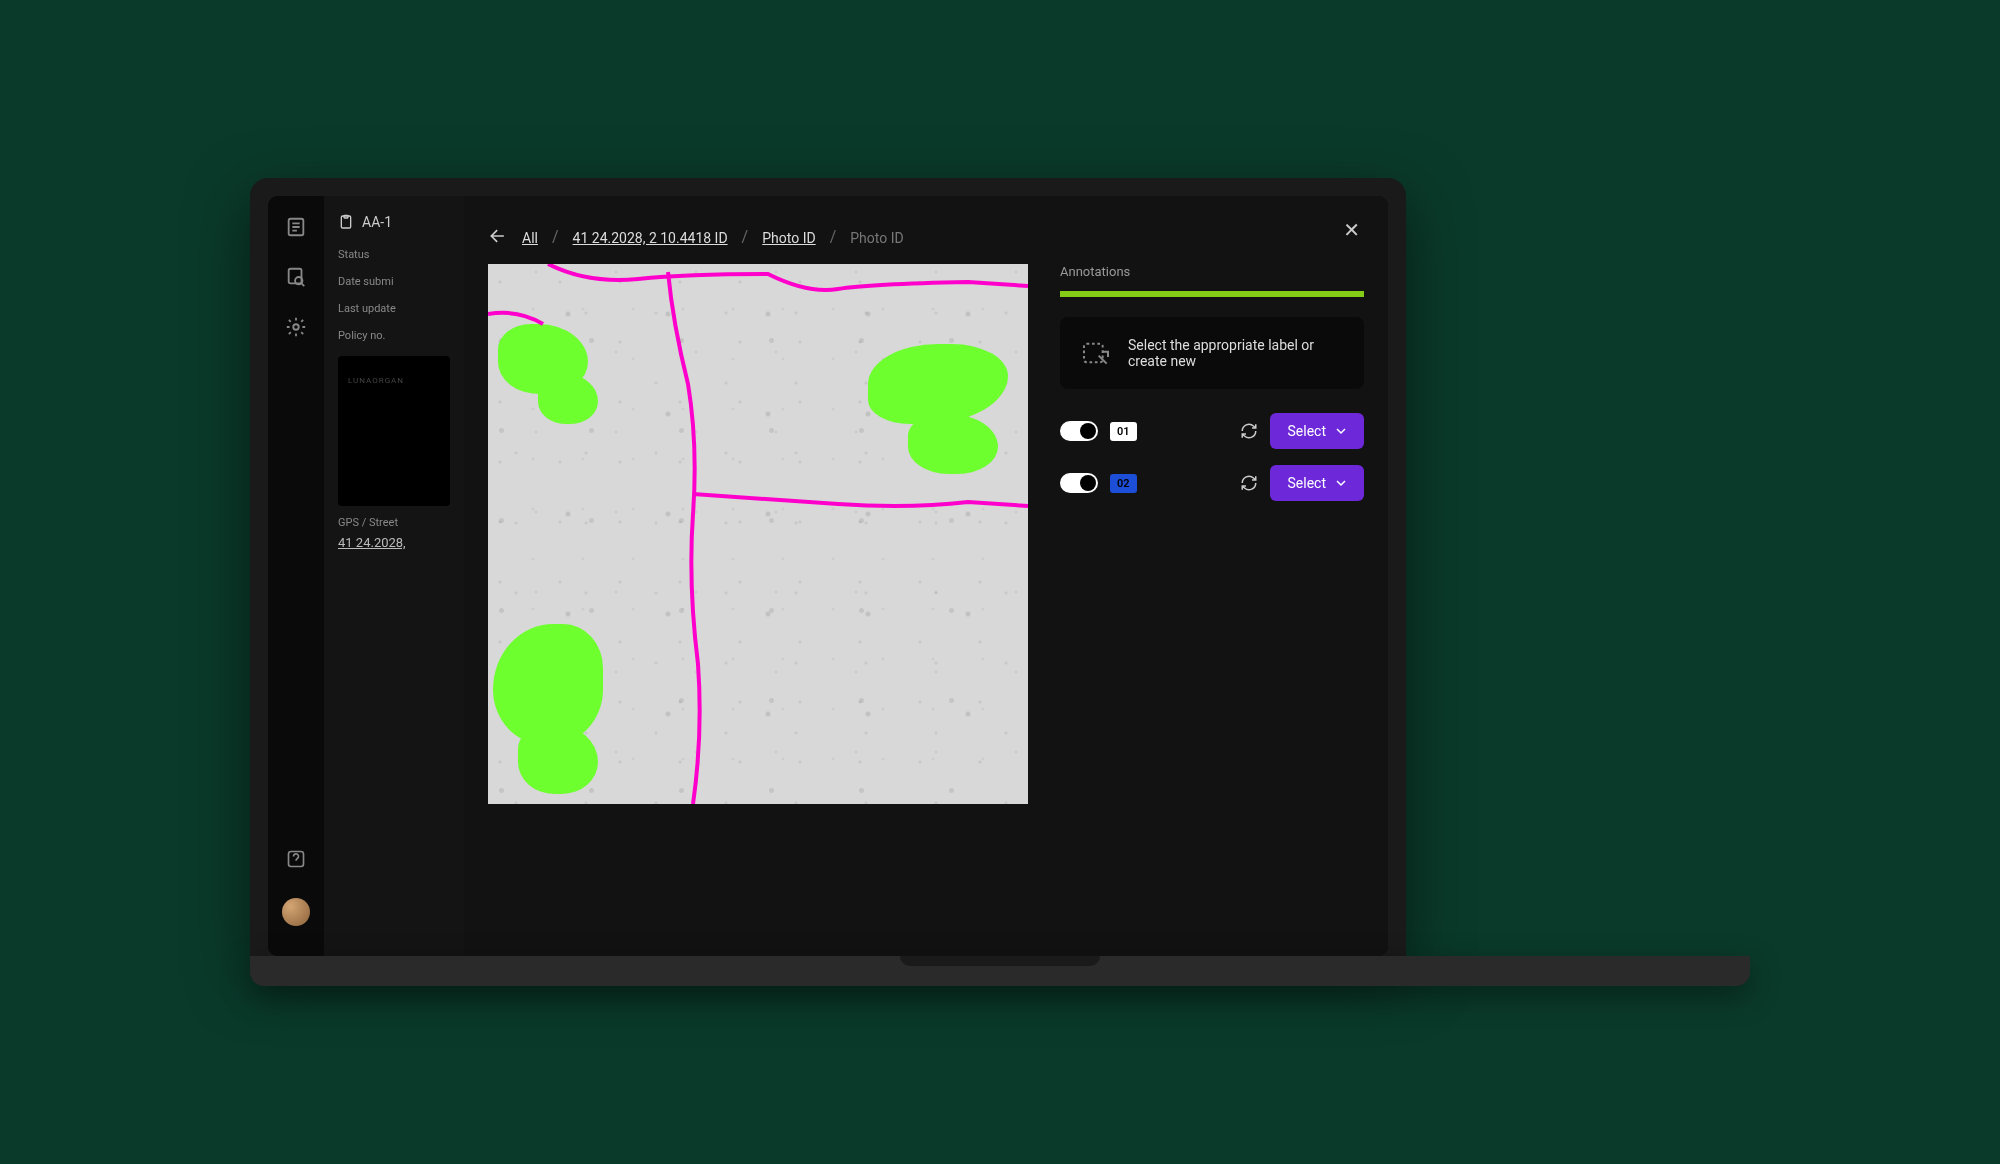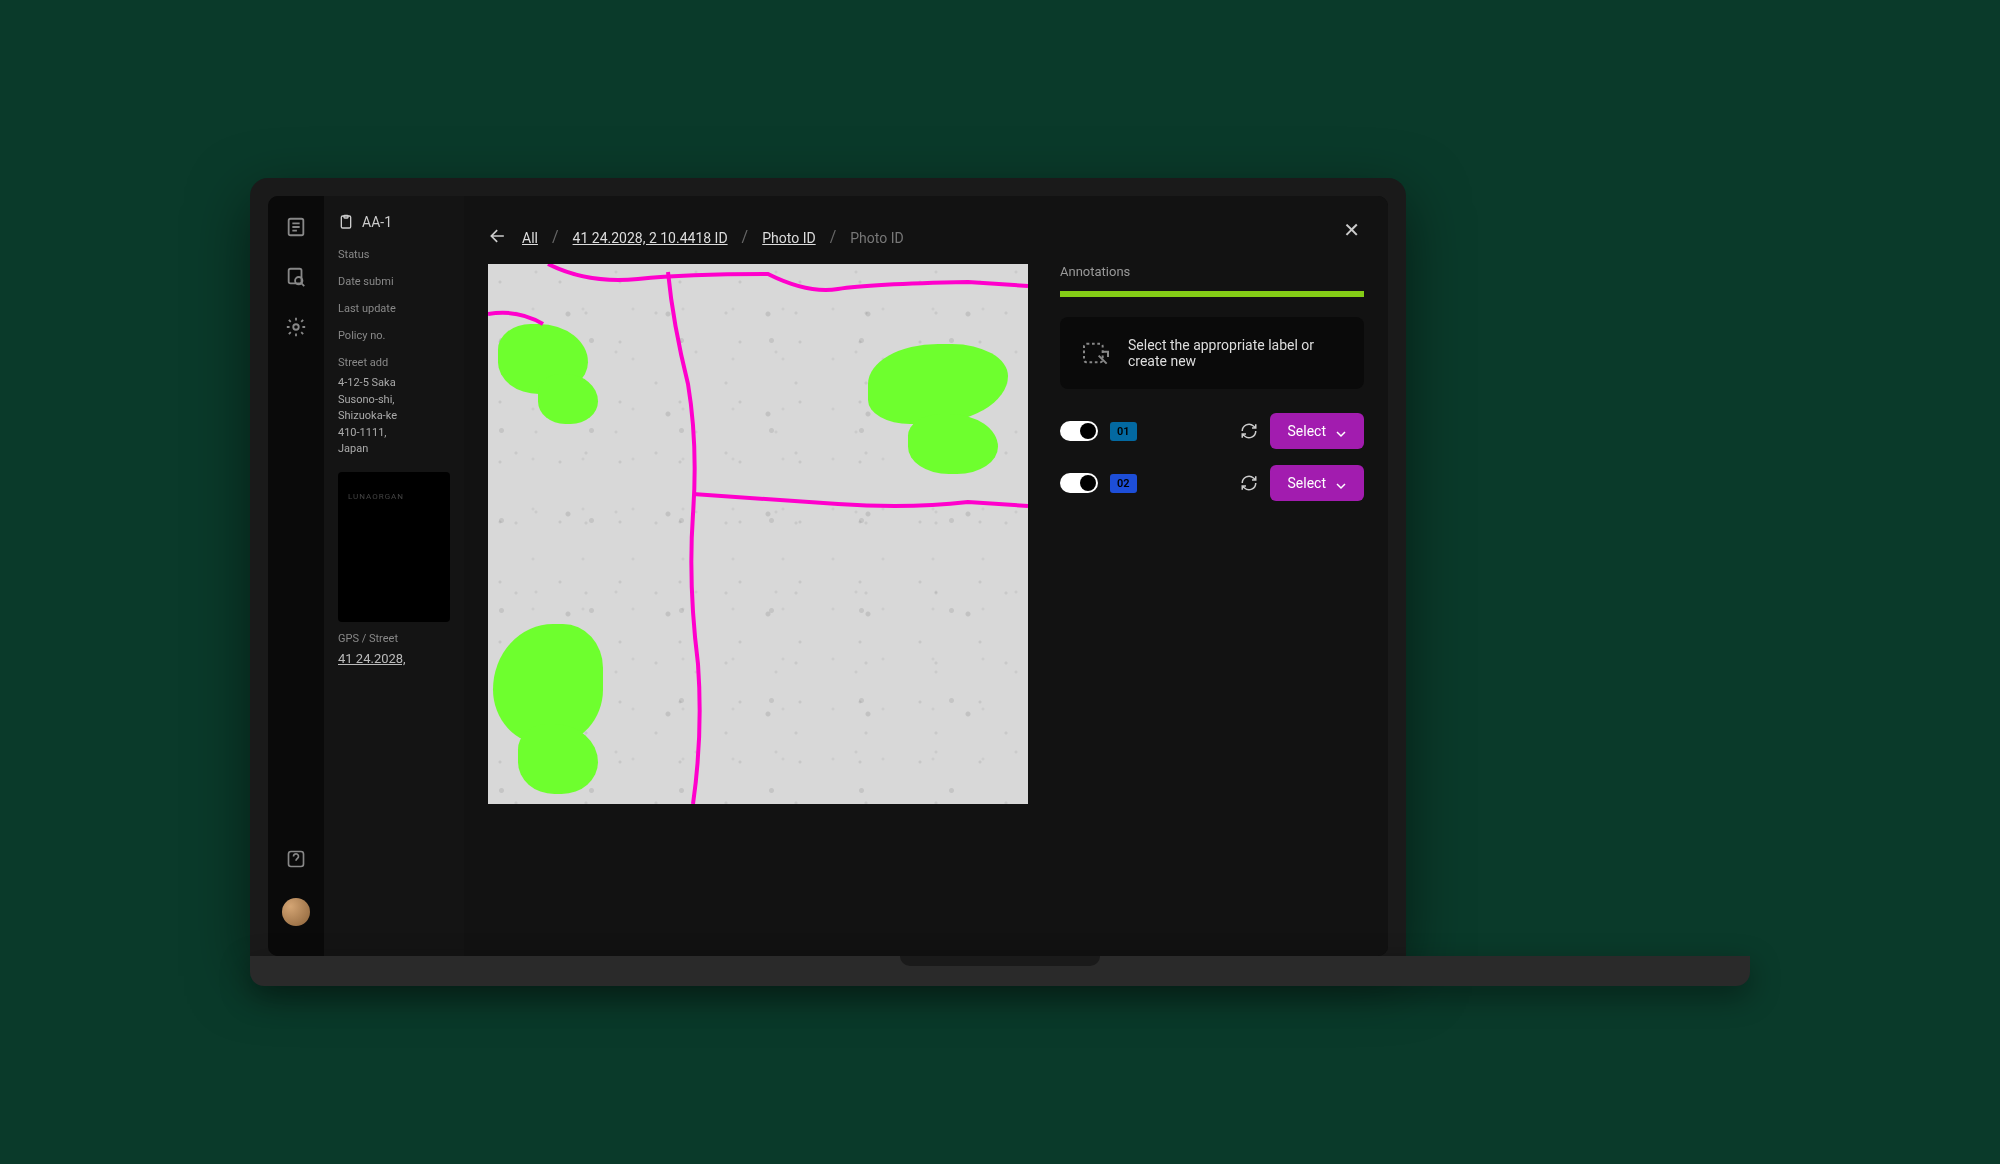--- a/index.html
+++ b/index.html
@@ -43,25 +43,25 @@
 .blob{position:absolute;background:#6eff2e;border-radius:40% 60% 50% 50%}
 .anno-panel{flex:1;color:#ccc}
 .anno-title{font-size:13px;color:#999;padding-bottom:12px;border-bottom:6px solid #84cc16;margin-bottom:20px}
 .hint-box{background:#0a0a0a;border-radius:8px;padding:20px;display:flex;align-items:flex-start;gap:16px;margin-bottom:24px}
 .hint-icon{width:32px;height:32px;color:#888;flex-shrink:0}
 .hint-text{font-size:14px;color:#ddd}
 .anno-row{display:flex;align-items:center;gap:12px;margin-bottom:16px}
 .toggle{width:38px;height:20px;background:#fff;border-radius:10px;position:relative;cursor:pointer}
 .toggle::after{content:"";position:absolute;width:16px;height:16px;background:#000;border-radius:50%;top:2px;right:2px}
 .badge{padding:3px 7px;border-radius:3px;font-size:11px;font-weight:600;color:#000}
-.badge-pink{background:#0369a1}
+.badge-pink{background:#ffffff}
 .badge-green{background:#1d4ed8}
 .row-spacer{flex:1}
 .refresh-icon{color:#ccc;cursor:pointer;display:flex}
-.select-btn{background:#a21caf;border:none;color:#fff;padding:10px 18px;border-radius:6px;display:flex;align-items:flex-end;gap:10px;font-size:14px;cursor:pointer}
+.select-btn{background:#6d28d9;border:none;color:#fff;padding:10px 18px;border-radius:6px;display:flex;align-items:center;gap:10px;font-size:14px;cursor:pointer}
 .add-anno{display:flex;align-items:center;gap:12px;color:#ccc;font-size:14px;cursor:pointer;margin-top:24px;padding:4px}
 .add-icon{width:20px;height:20px}
 svg{display:block}
 </style>
 </head>
 <body>
 
 <div>
 <div class="laptop">
 <div class="screen">
@@ -109,28 +109,20 @@
           </div>
   <div class="info-block">
             <div class="info-label">Date submi</div>
           </div>
   <div class="info-block">
             <div class="info-label">Last update</div>
           </div>
   <div class="info-block">
             <div class="info-label">Policy no.</div>
           </div>
-  <div class="info-block">
-    <div class="info-label">Street add</div>
-    <div class="info-text">4-12-5 Saka</div>
-    <div class="info-text">Susono-shi,</div>
-    <div class="info-text">Shizuoka-ke</div>
-    <div class="info-text">410-1111,</div>
-    <div class="info-text">Japan</div>
-  </div>
   <div class="thumb"></div>
   <div class="info-block">
     <div class="info-label">GPS / Street</div>
     <div class="info-link">41 24.2028,</div>
   </div>
 </div>
 
 <div class="main">
   <div class="topbar">
     <div class="back-btn">

